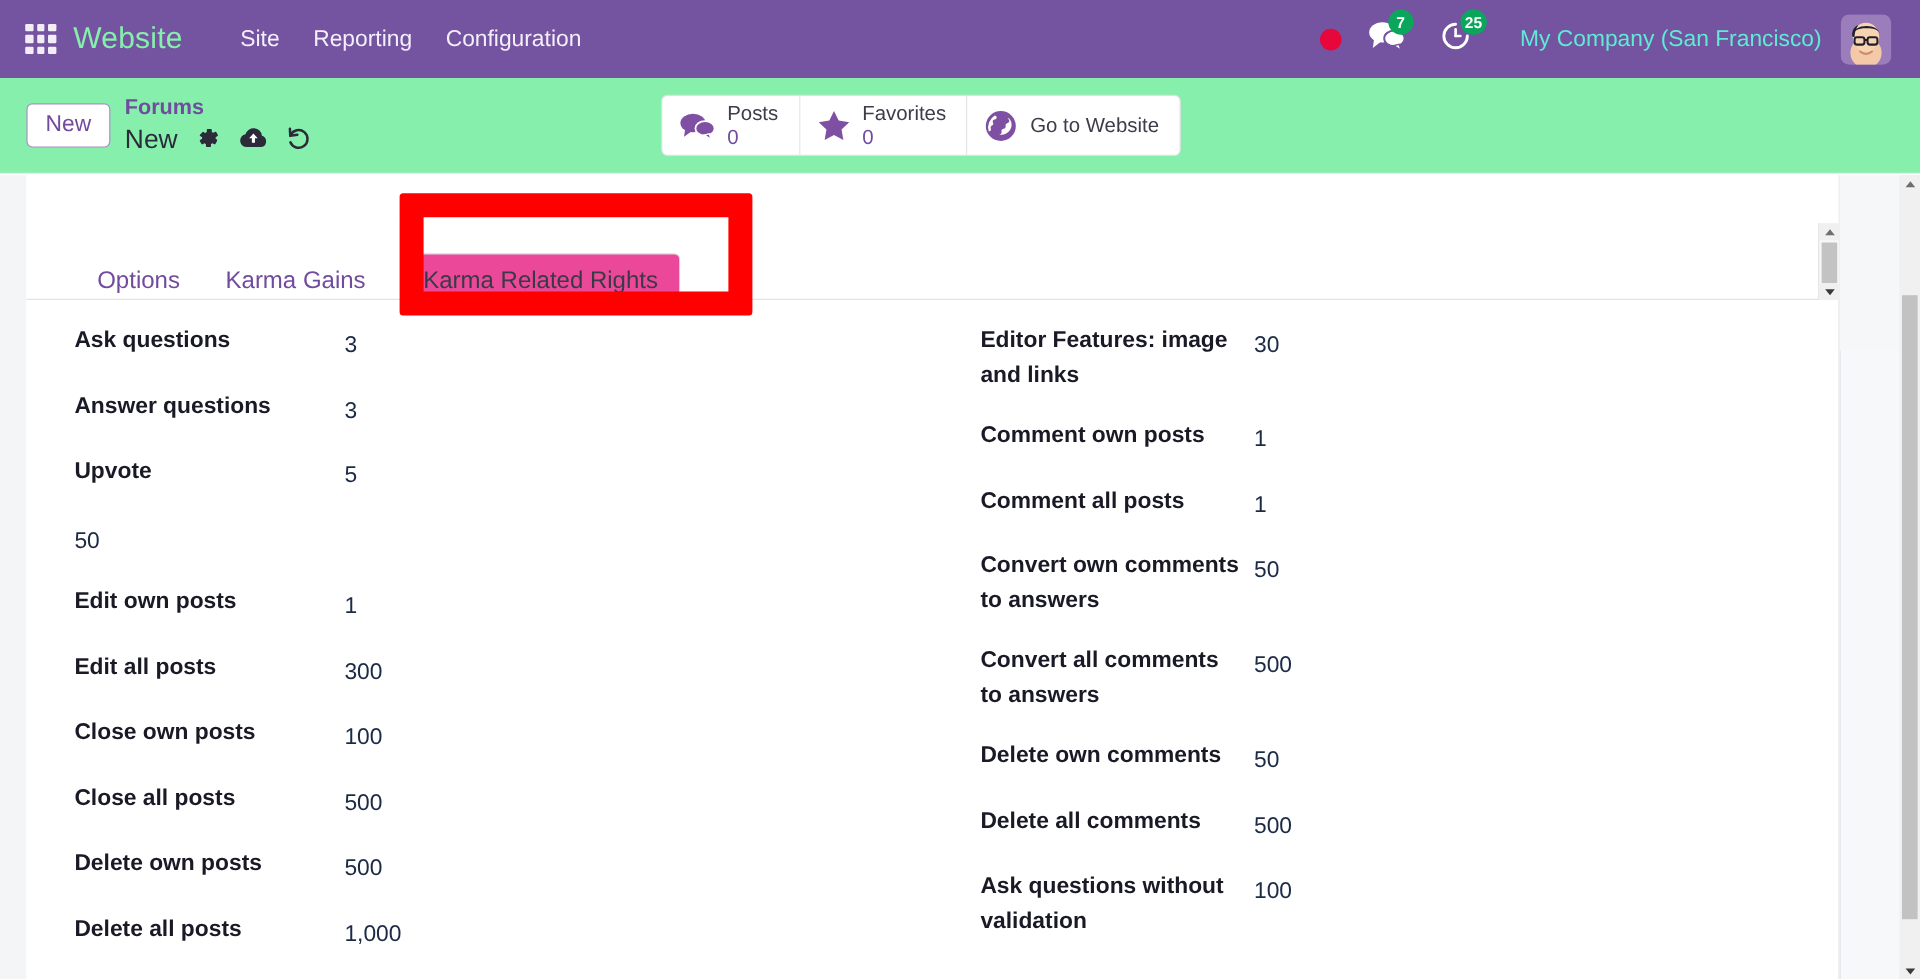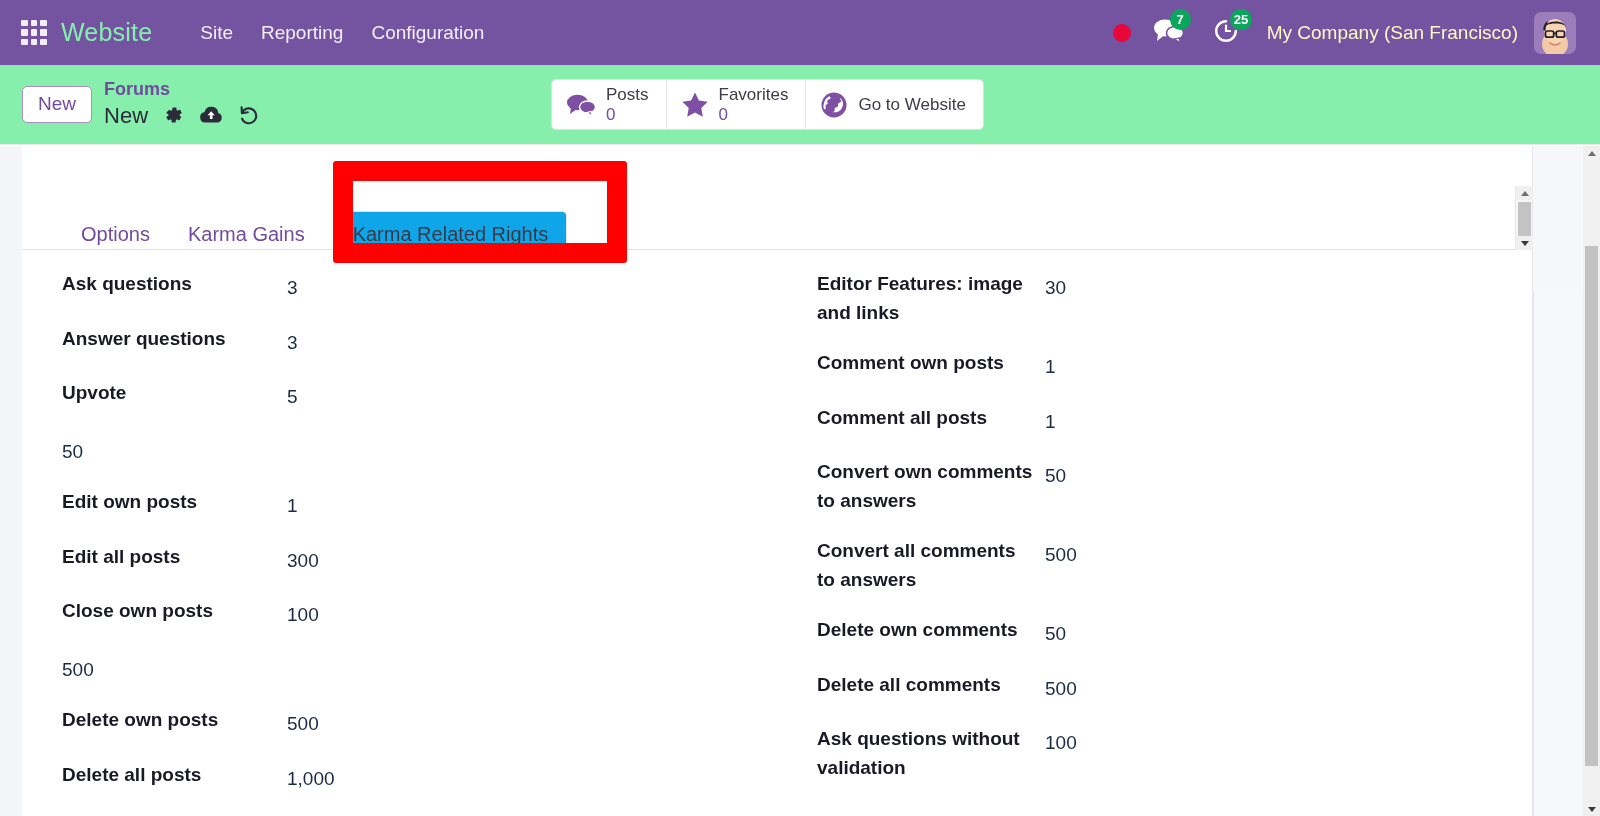--- a/index.html
+++ b/index.html
@@ -106,24 +106,25 @@
     border-radius: 11px;
     font-size: 13px;
     font-weight: 600;
     line-height: 21px;
     text-align: center;
     white-space: nowrap;
   }
 
   .company-name {
     font-size: 19px;
-    color: #fef9c3;
+    color: #5eead4;
     margin-right: 16px;
     white-space: nowrap;
     cursor: pointer;
+    margin-left: 13px;
   }
 
   .avatar {
     width: 42px; height: 42px;
     border-radius: 7px;
     overflow: hidden;
     background: #8b6cb0;
     cursor: pointer;
     display: block;
   }
@@ -265,21 +266,21 @@
     white-space: nowrap;
     background: transparent;
     border: 1px solid transparent;
     border-bottom: none;
     border-radius: 5px 5px 0 0;
     margin-bottom: -1px;
     line-height: 1.2;
   }
   .nb-tab.active {
     color: #3a3a46;
-    background: #0ea5e9;
+    background: #ec4899;
     border-color: #dfe1e5;
     border-bottom-color: #ffffff;
   }
   .nb-tab-spacer { width: 10px; }
 
   
   .inner-scrollbar {
     position: absolute;
     top: 40px;
     right: 0px;
@@ -616,20 +617,21 @@
             </div>
             <div class="field-row">
               <span class="field-label">Edit all posts</span>
               <span class="field-value">300</span>
             </div>
             <div class="field-row">
               <span class="field-label">Close own posts</span>
               <span class="field-value">100</span>
             </div>
             <div class="field-row">
+              <span class="field-label">Close all posts</span>
               <span class="field-value">500</span>
             </div>
             <div class="field-row">
               <span class="field-label">Delete own posts</span>
               <span class="field-value">500</span>
             </div>
             <div class="field-row">
               <span class="field-label">Delete all posts</span>
               <span class="field-value">1,000</span>
             </div>

